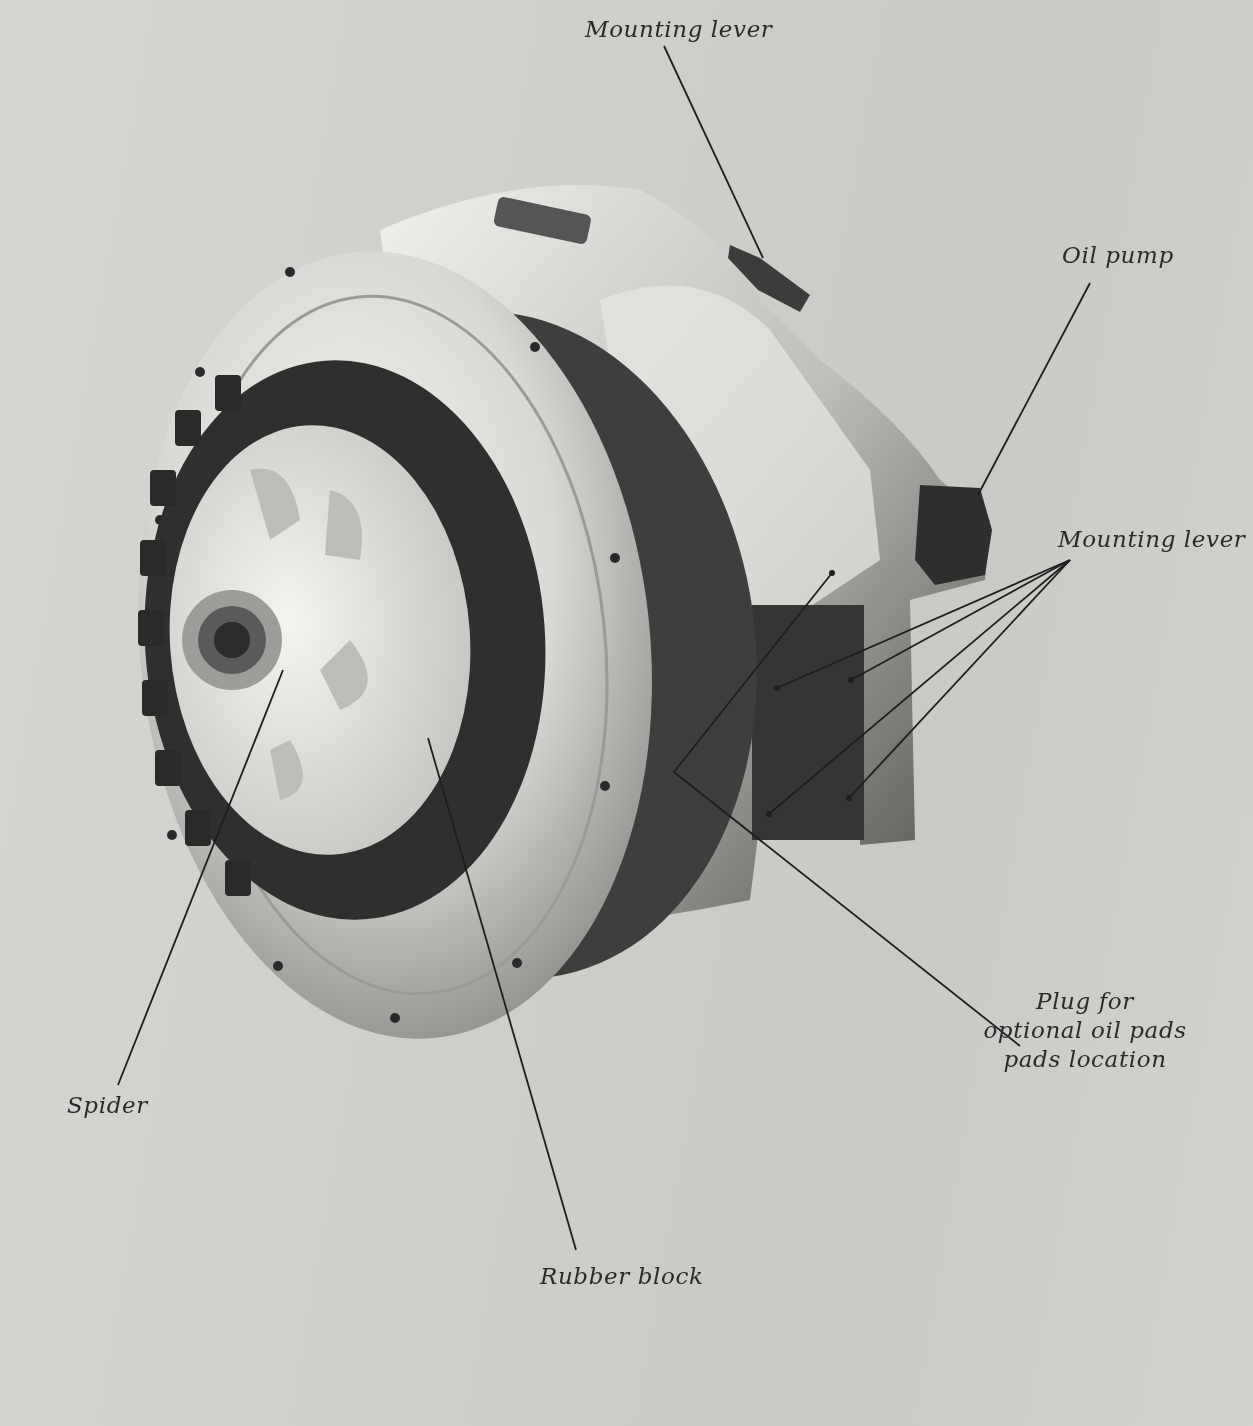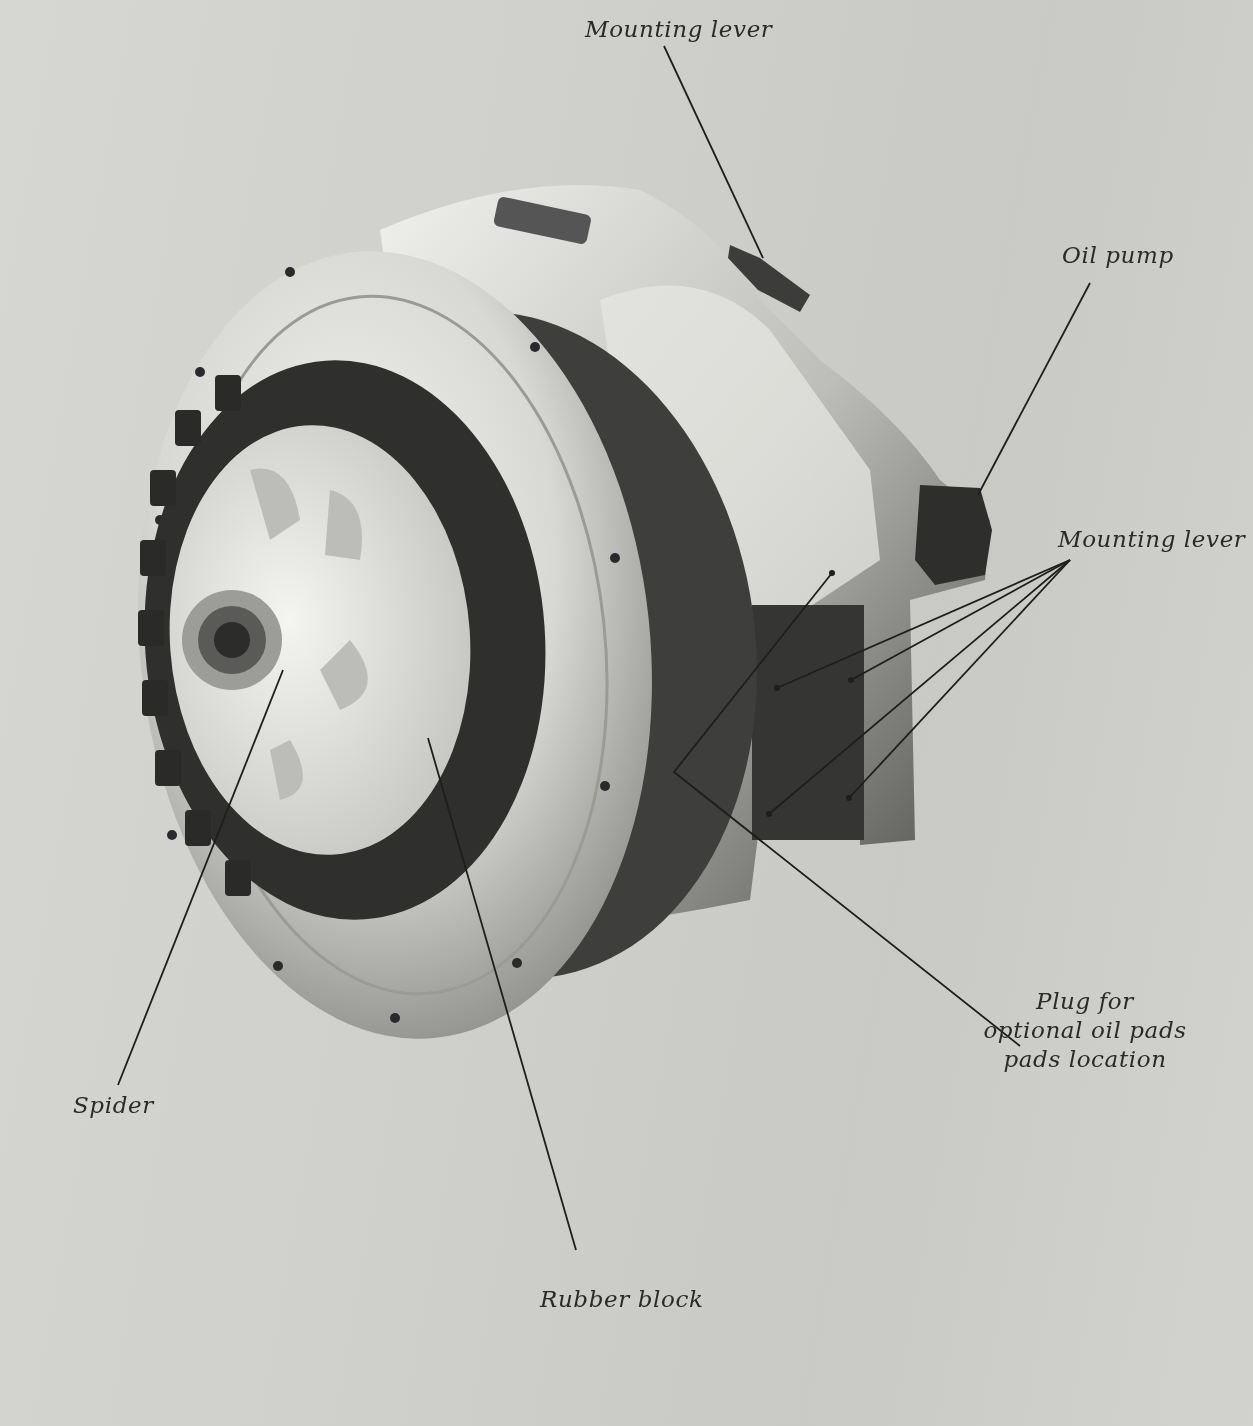--- a/index.html
+++ b/index.html
@@ -116,15 +116,15 @@
   </svg>
 
   <div class="label" style="left:585px; top:16px;">Mounting lever</div>
   <div class="label" style="left:1046px; top:242px;margin-left:16px;">Oil pump</div>
   <div class="label" style="left:1058px; top:526px;">Mounting lever</div>
   <div class="label multi" style="left:970px; top:987px; width:230px;">
     <span>Plug for</span>
     <span>optional oil pads</span>
     <span>pads location</span>
   </div>
-  <div class="label" style="left:73px; top:1092px;">Spider</div>
-  <div class="label" style="left:540px; top:1263px;margin-top:23px;">Rubber block</div>
+  <div class="label" style="left:67px; top:1092px;">Spider</div>
+  <div class="label" style="left:540px; top:1263px;">Rubber block</div>
 </div>
 
 </body></html>

